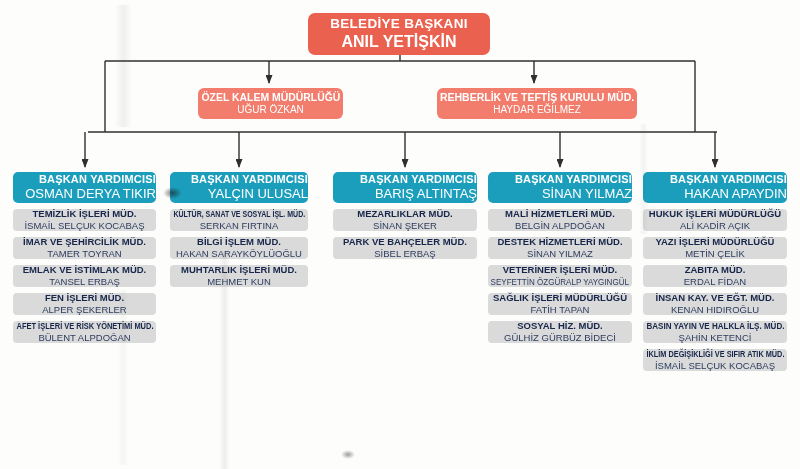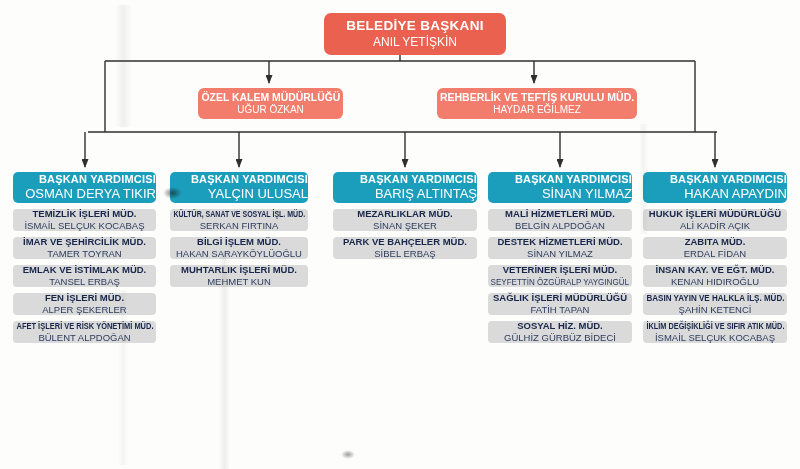--- a/index.html
+++ b/index.html
@@ -11,23 +11,23 @@
   }
   svg.connectors{position:absolute;left:0;top:0;width:800px;height:469px;pointer-events:none;}
 
   .box{
     position:absolute;display:flex;flex-direction:column;align-items:center;justify-content:center;
     text-align:center;box-sizing:border-box;
   }
   .fit{display:inline-block;white-space:nowrap;transform-origin:50% 50%;line-height:1.22;max-width:none;}
 
   
-  .root{left:324px;top:13px;width:182px;height:42px;background:#ea6150;border-radius:7px;color:#fff;}
+  .root{left:308px;top:13px;width:182px;height:42px;background:#ea6150;border-radius:7px;color:#fff;}
   .root .t{font-size:13.5px;font-weight:bold;letter-spacing:.3px;}
-  .root .n{font-size:12px;}
+  .root .n{font-size:16px;font-weight:bold;}
 
   
   .staff{background:#f27d6d;height:31px;border-radius:6px;color:#fff;}
   .staff-0{left:198px;top:88px;width:145px;}
   .staff-1{left:437px;top:88px;width:200px;}
   .staff .t{font-size:10.5px;font-weight:bold;}
   .staff .n{font-size:10px;}
 
   
   .col{position:absolute;top:172px;display:flex;flex-direction:column;gap:6px;align-items:stretch;}
@@ -188,20 +188,24 @@
   <div class="col col-4">
     <div class="hdr">
       <span class="fit t">BAŞKAN YARDIMCISI</span>
       <span class="fit n">HAKAN APAYDIN</span>
     </div>
     <div class="dept">
       <span class="fit t">HUKUK İŞLERİ MÜDÜRLÜĞÜ</span>
       <span class="fit n">ALİ KADİR AÇIK</span>
     </div>
     <div class="dept">
+      <span class="fit t">YAZI İŞLERİ MÜDÜRLÜĞÜ</span>
+      <span class="fit n">METİN ÇELİK</span>
+    </div>
+    <div class="dept">
       <span class="fit t">ZABITA MÜD.</span>
       <span class="fit n">ERDAL FİDAN</span>
     </div>
     <div class="dept">
       <span class="fit t">İNSAN KAY. VE EĞT. MÜD.</span>
       <span class="fit n">KENAN HIDIROĞLU</span>
     </div>
     <div class="dept">
       <span class="fit t" style="transform: scaleX(0.846626);">BASIN YAYIN VE HALKLA İLŞ. MÜD.</span>
       <span class="fit n">ŞAHİN KETENCİ</span>

